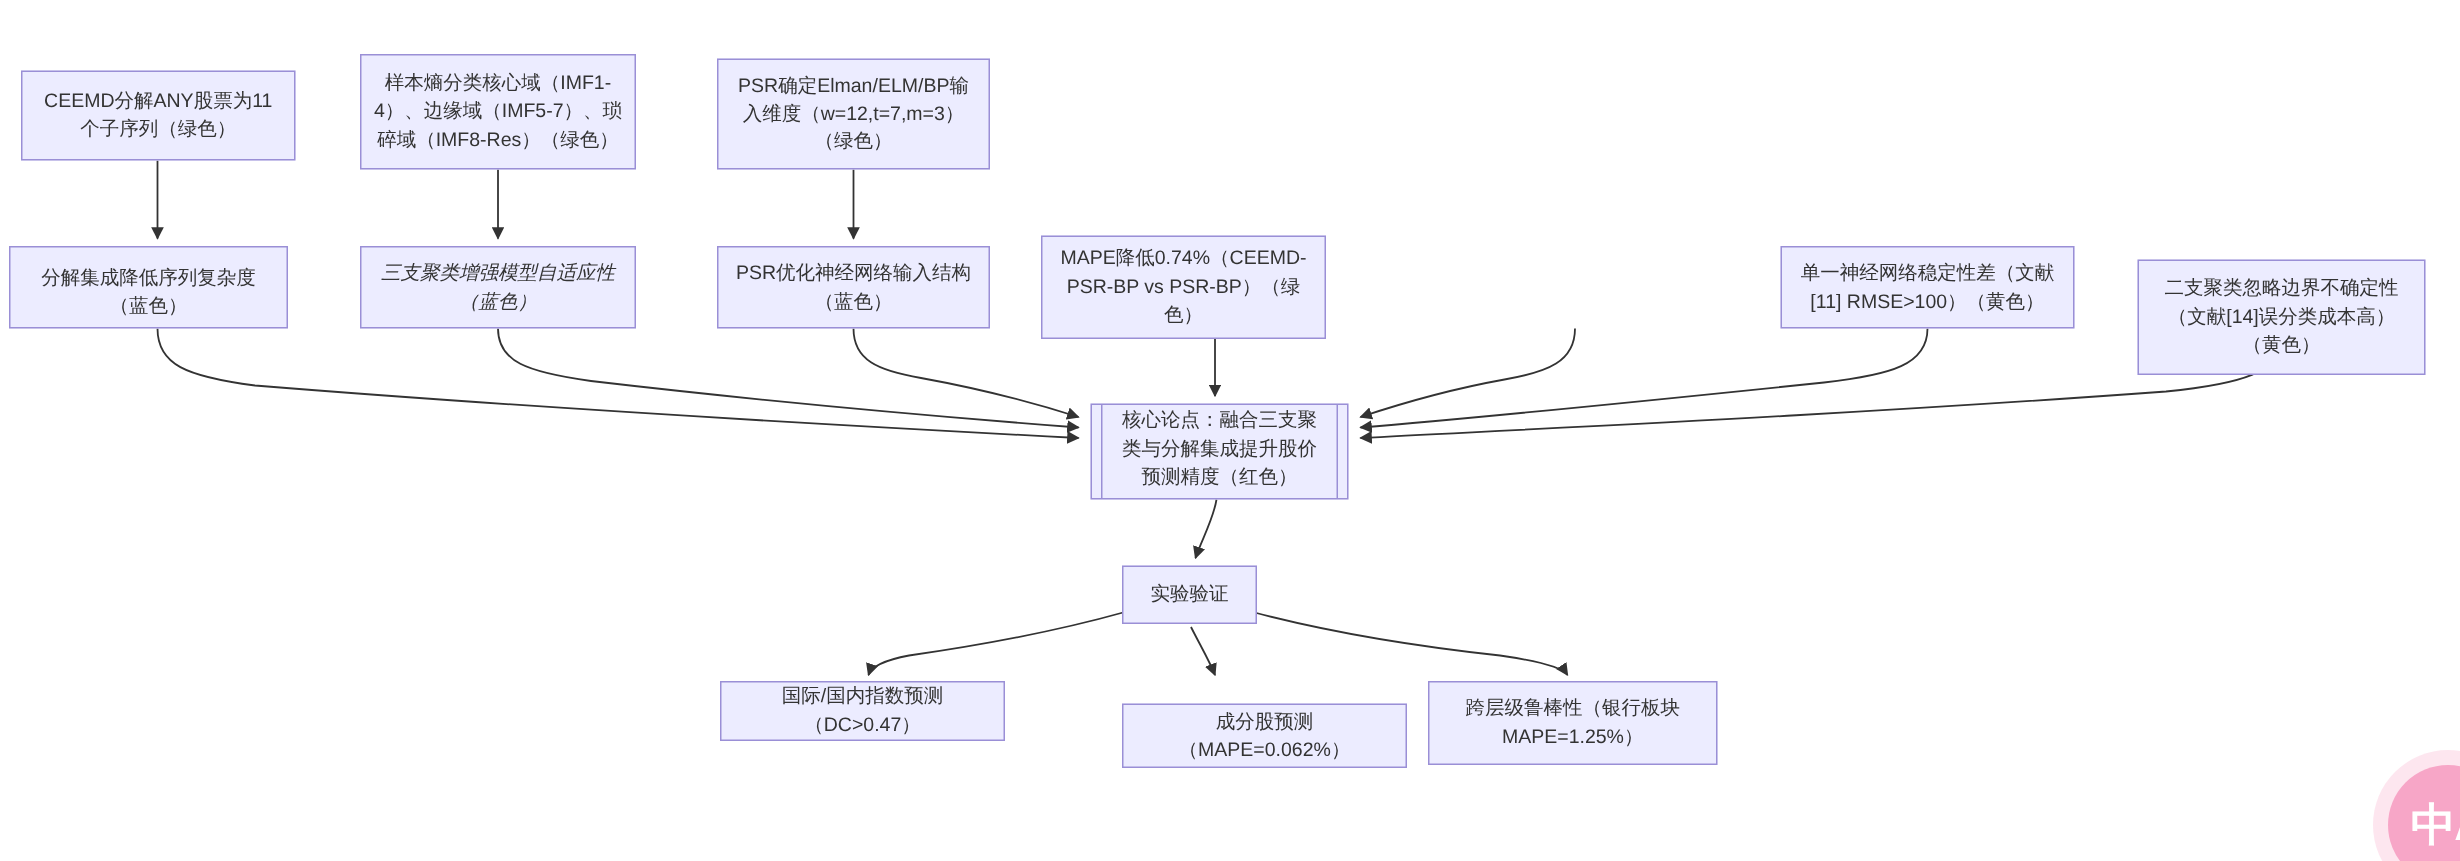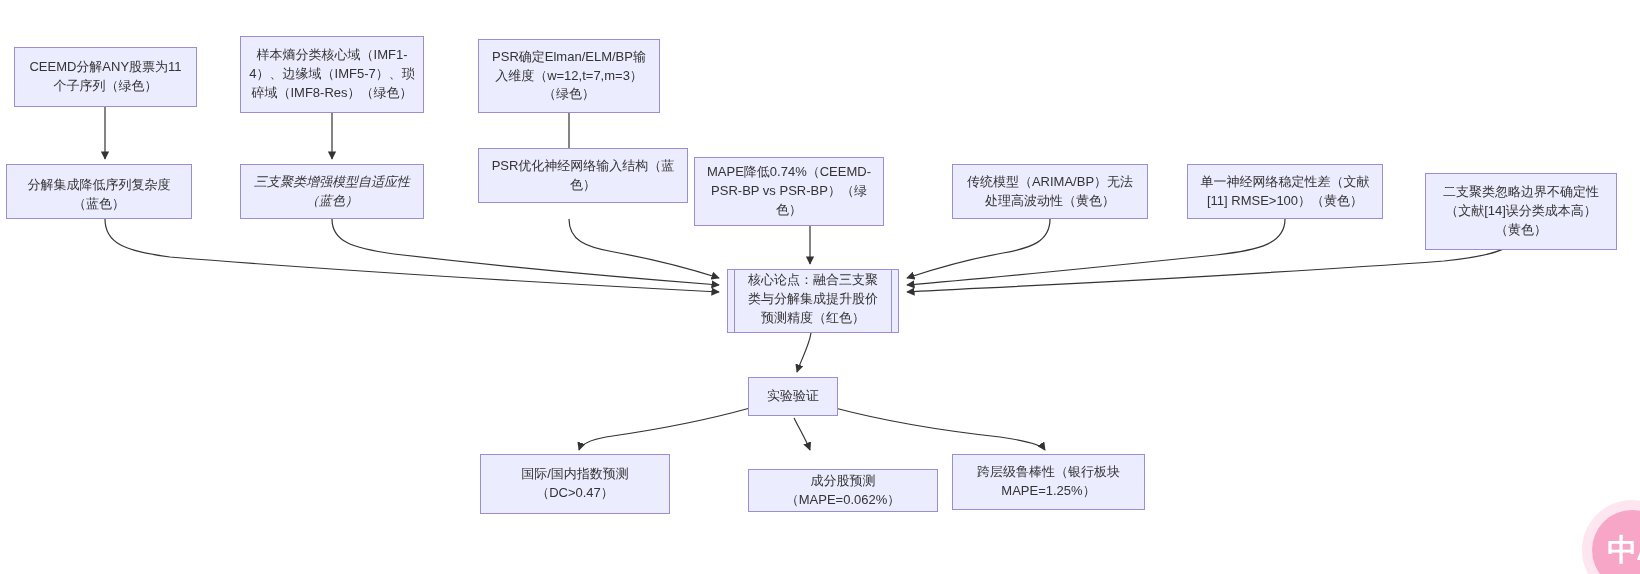--- a/index.html
+++ b/index.html
@@ -106,47 +106,44 @@
   <div class="node" style="left:478px; top:39px; width:182px; height:74px;justify-content:flex-end;">
     <span>PSR确定Elman/ELM/BP输入维度（w=12,t=7,m=3）（绿色）</span>
   </div>
 
   <div class="node" style="left:6px; top:164px; width:186px; height:55px;align-items:flex-end;">
     <span>分解集成降低序列复杂度（蓝色）</span>
   </div>
   <div class="node" style="left:240px; top:164px; width:184px; height:55px;font-style:italic;">
     <span>三支聚类增强模型自适应性（蓝色）</span>
   </div>
-  <div class="node" style="left:478px; top:148px; width:210px; height:55px;">
+  <div class="node" style="left:478px; top:164px; width:182px; height:55px;">
     <span>PSR优化神经网络输入结构（蓝色）</span>
   </div>
   <div class="node" style="left:694px; top:157px; width:190px; height:69px;justify-content:center;">
     <span>MAPE降低0.74%（CEEMD-PSR-BP vs PSR-BP）（绿色）</span>
-  </div>
-  <div class="node" style="left:952px; top:164px; width:196px; height:55px;">
-    <span>传统模型（ARIMA/BP）无法处理高波动性（黄色）</span>
   </div>
   <div class="node" style="left:1187px; top:164px; width:196px; height:55px;">
     <span>单一神经网络稳定性差（文献[11] RMSE&gt;100）（黄色）</span>
   </div>
   <div class="node" style="left:1425px; top:157px; width:192px; height:77px;margin-top:16px;">
     <span>二支聚类忽略边界不确定性（文献[14]误分类成本高）（黄色）</span>
   </div>
 
   <div class="node subroutine" style="left:727px; top:269px; width:172px; height:64px; padding:4px 14px;align-items:flex-end;">
     <span class="edge-line left"></span>
     <span class="edge-line right"></span>
     <span>核心论点：融合三支聚类与分解集成提升股价预测精度（红色）</span>
   </div>
 
   <div class="node" style="left:748px; top:377px; width:90px; height:39px;">
     <span>实验验证</span>
   </div>
 
-  <div class="node" style="left:480px; top:454px; width:190px; height:60px;">
+  <div class="node" style="left:480px; top:454px; width:190px; height:40px;">
     <span>国际/国内指数预测（DC&gt;0.47）</span>
   </div>
   <div class="node" style="left:716px; top:469px; width:190px; height:43px;margin-left:32px;">
     <span>成分股预测（MAPE=0.062%）</span>
   </div>
   <div class="node" style="left:952px; top:454px; width:193px; height:56px;">
     <span>跨层级鲁棒性（银行板块MAPE=1.25%）</span>
   </div>
 
   <div class="badge">

